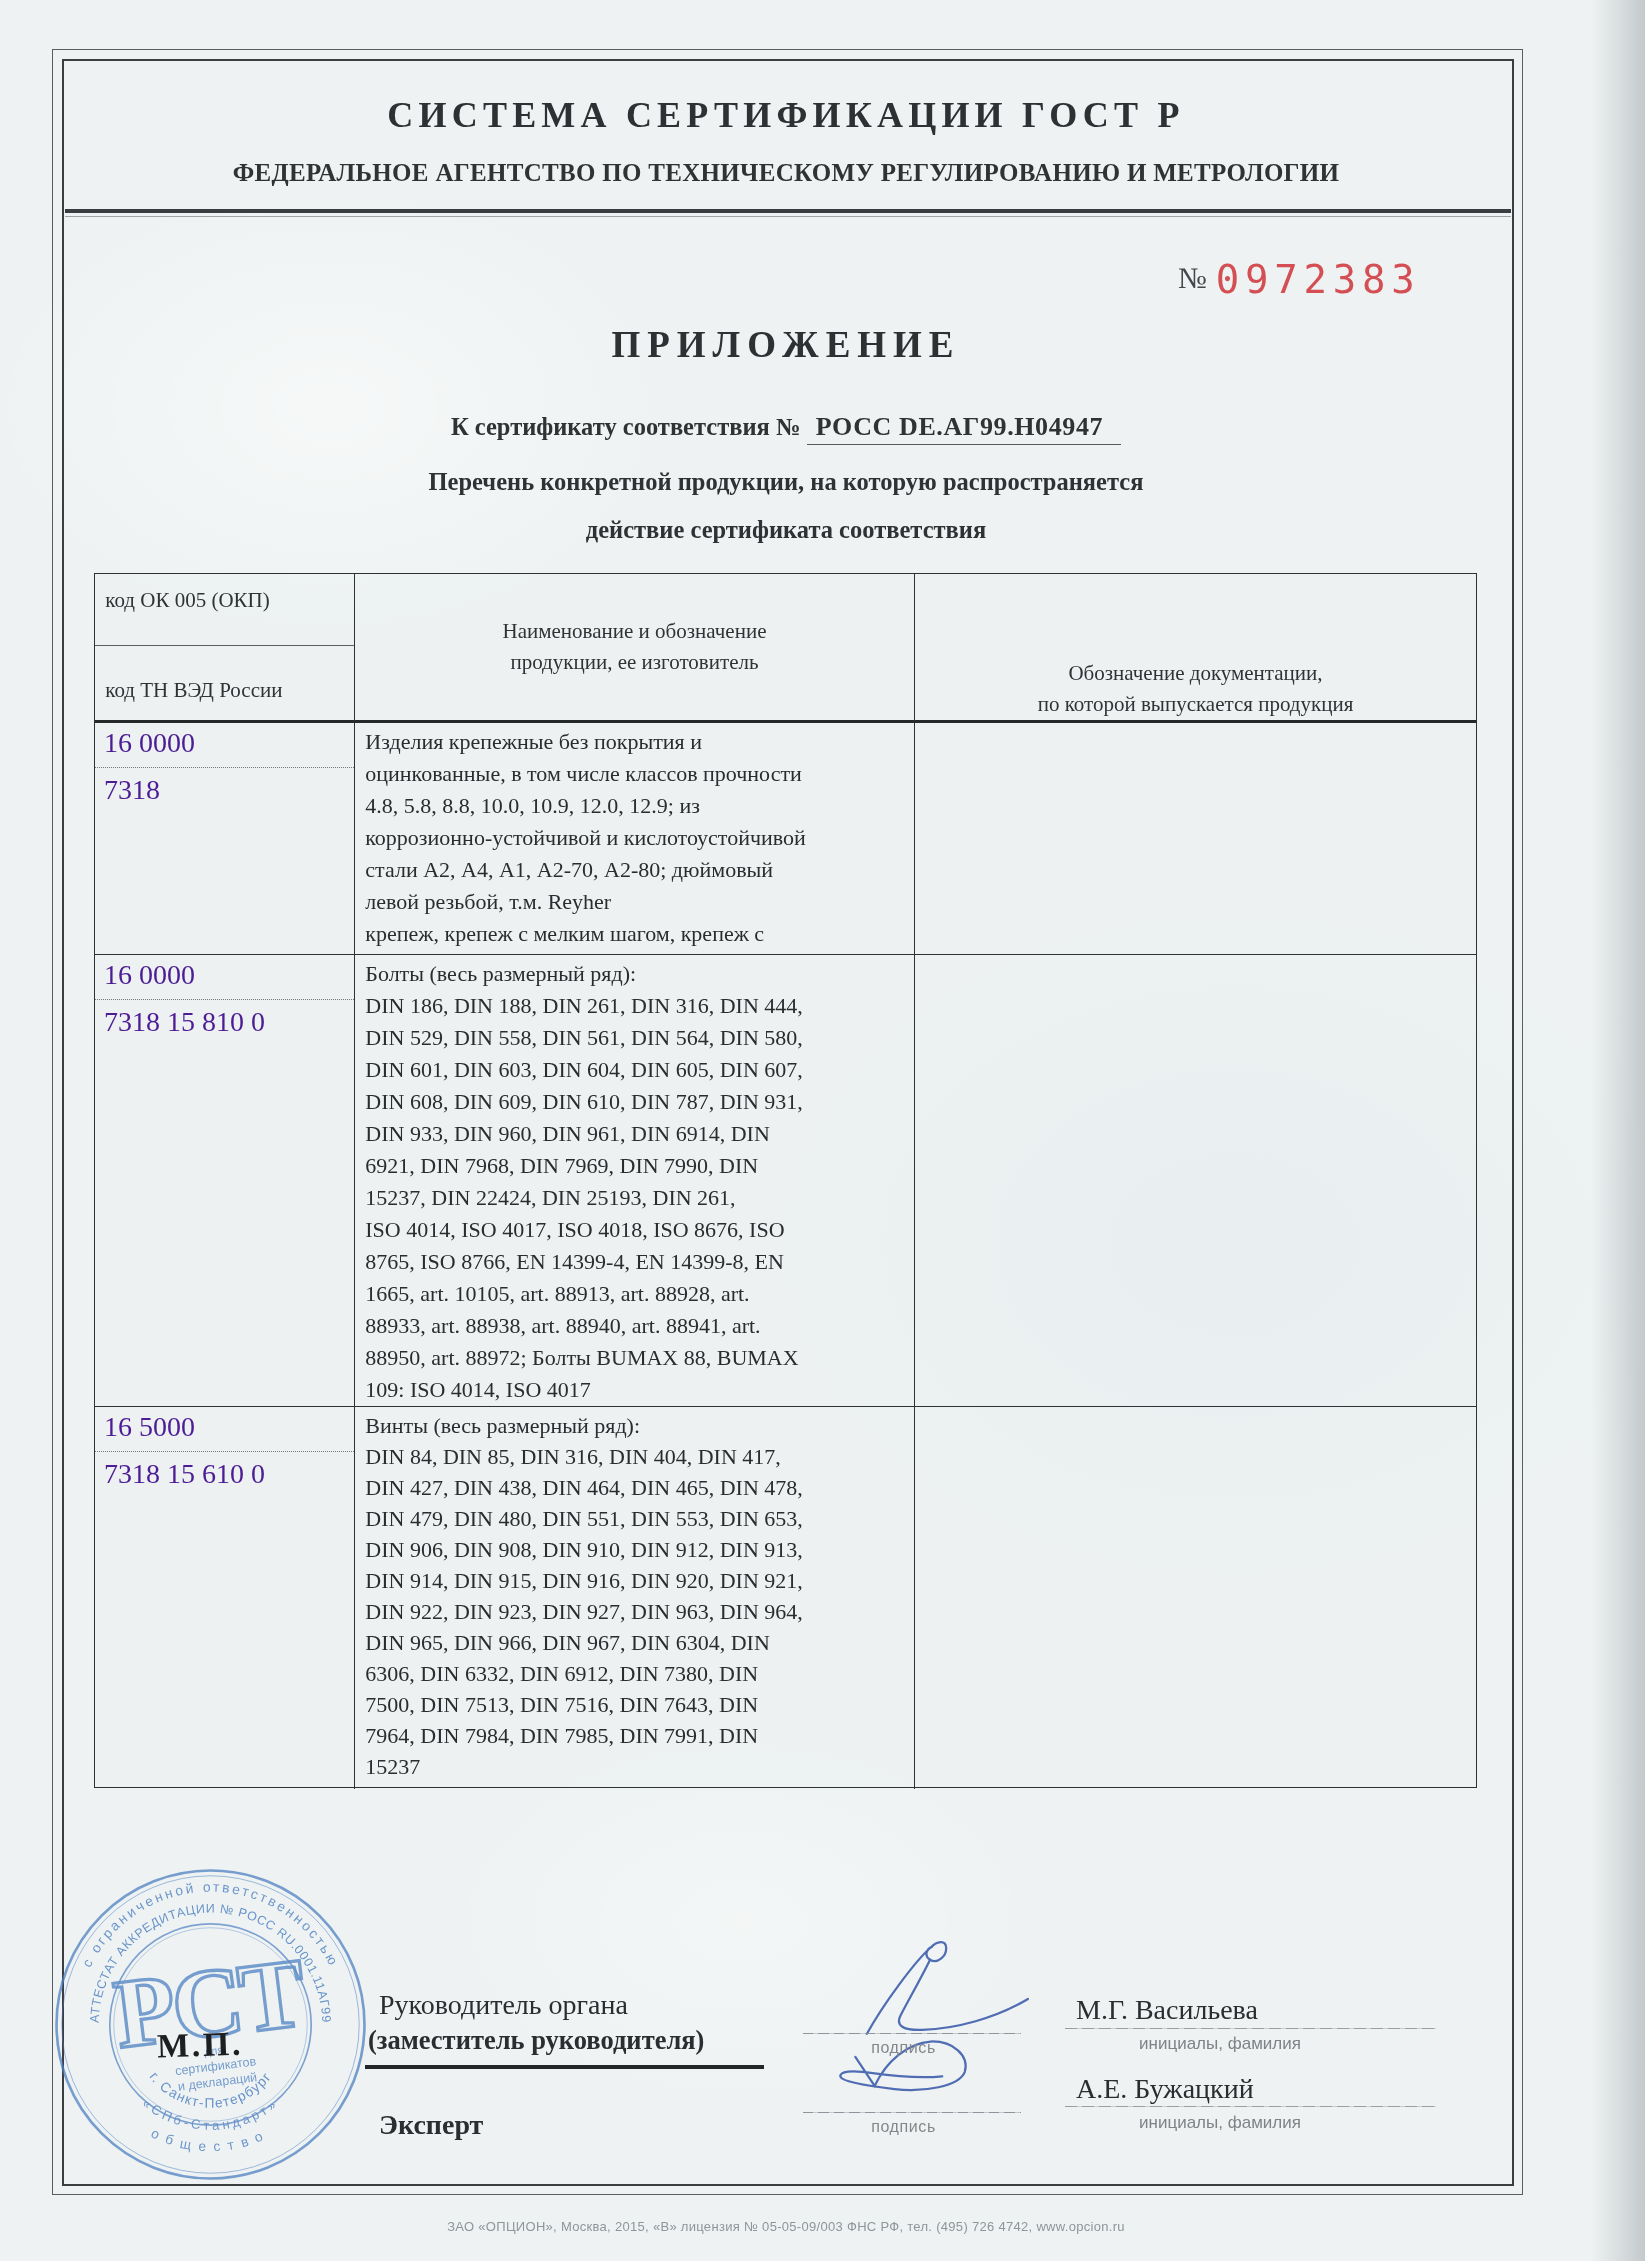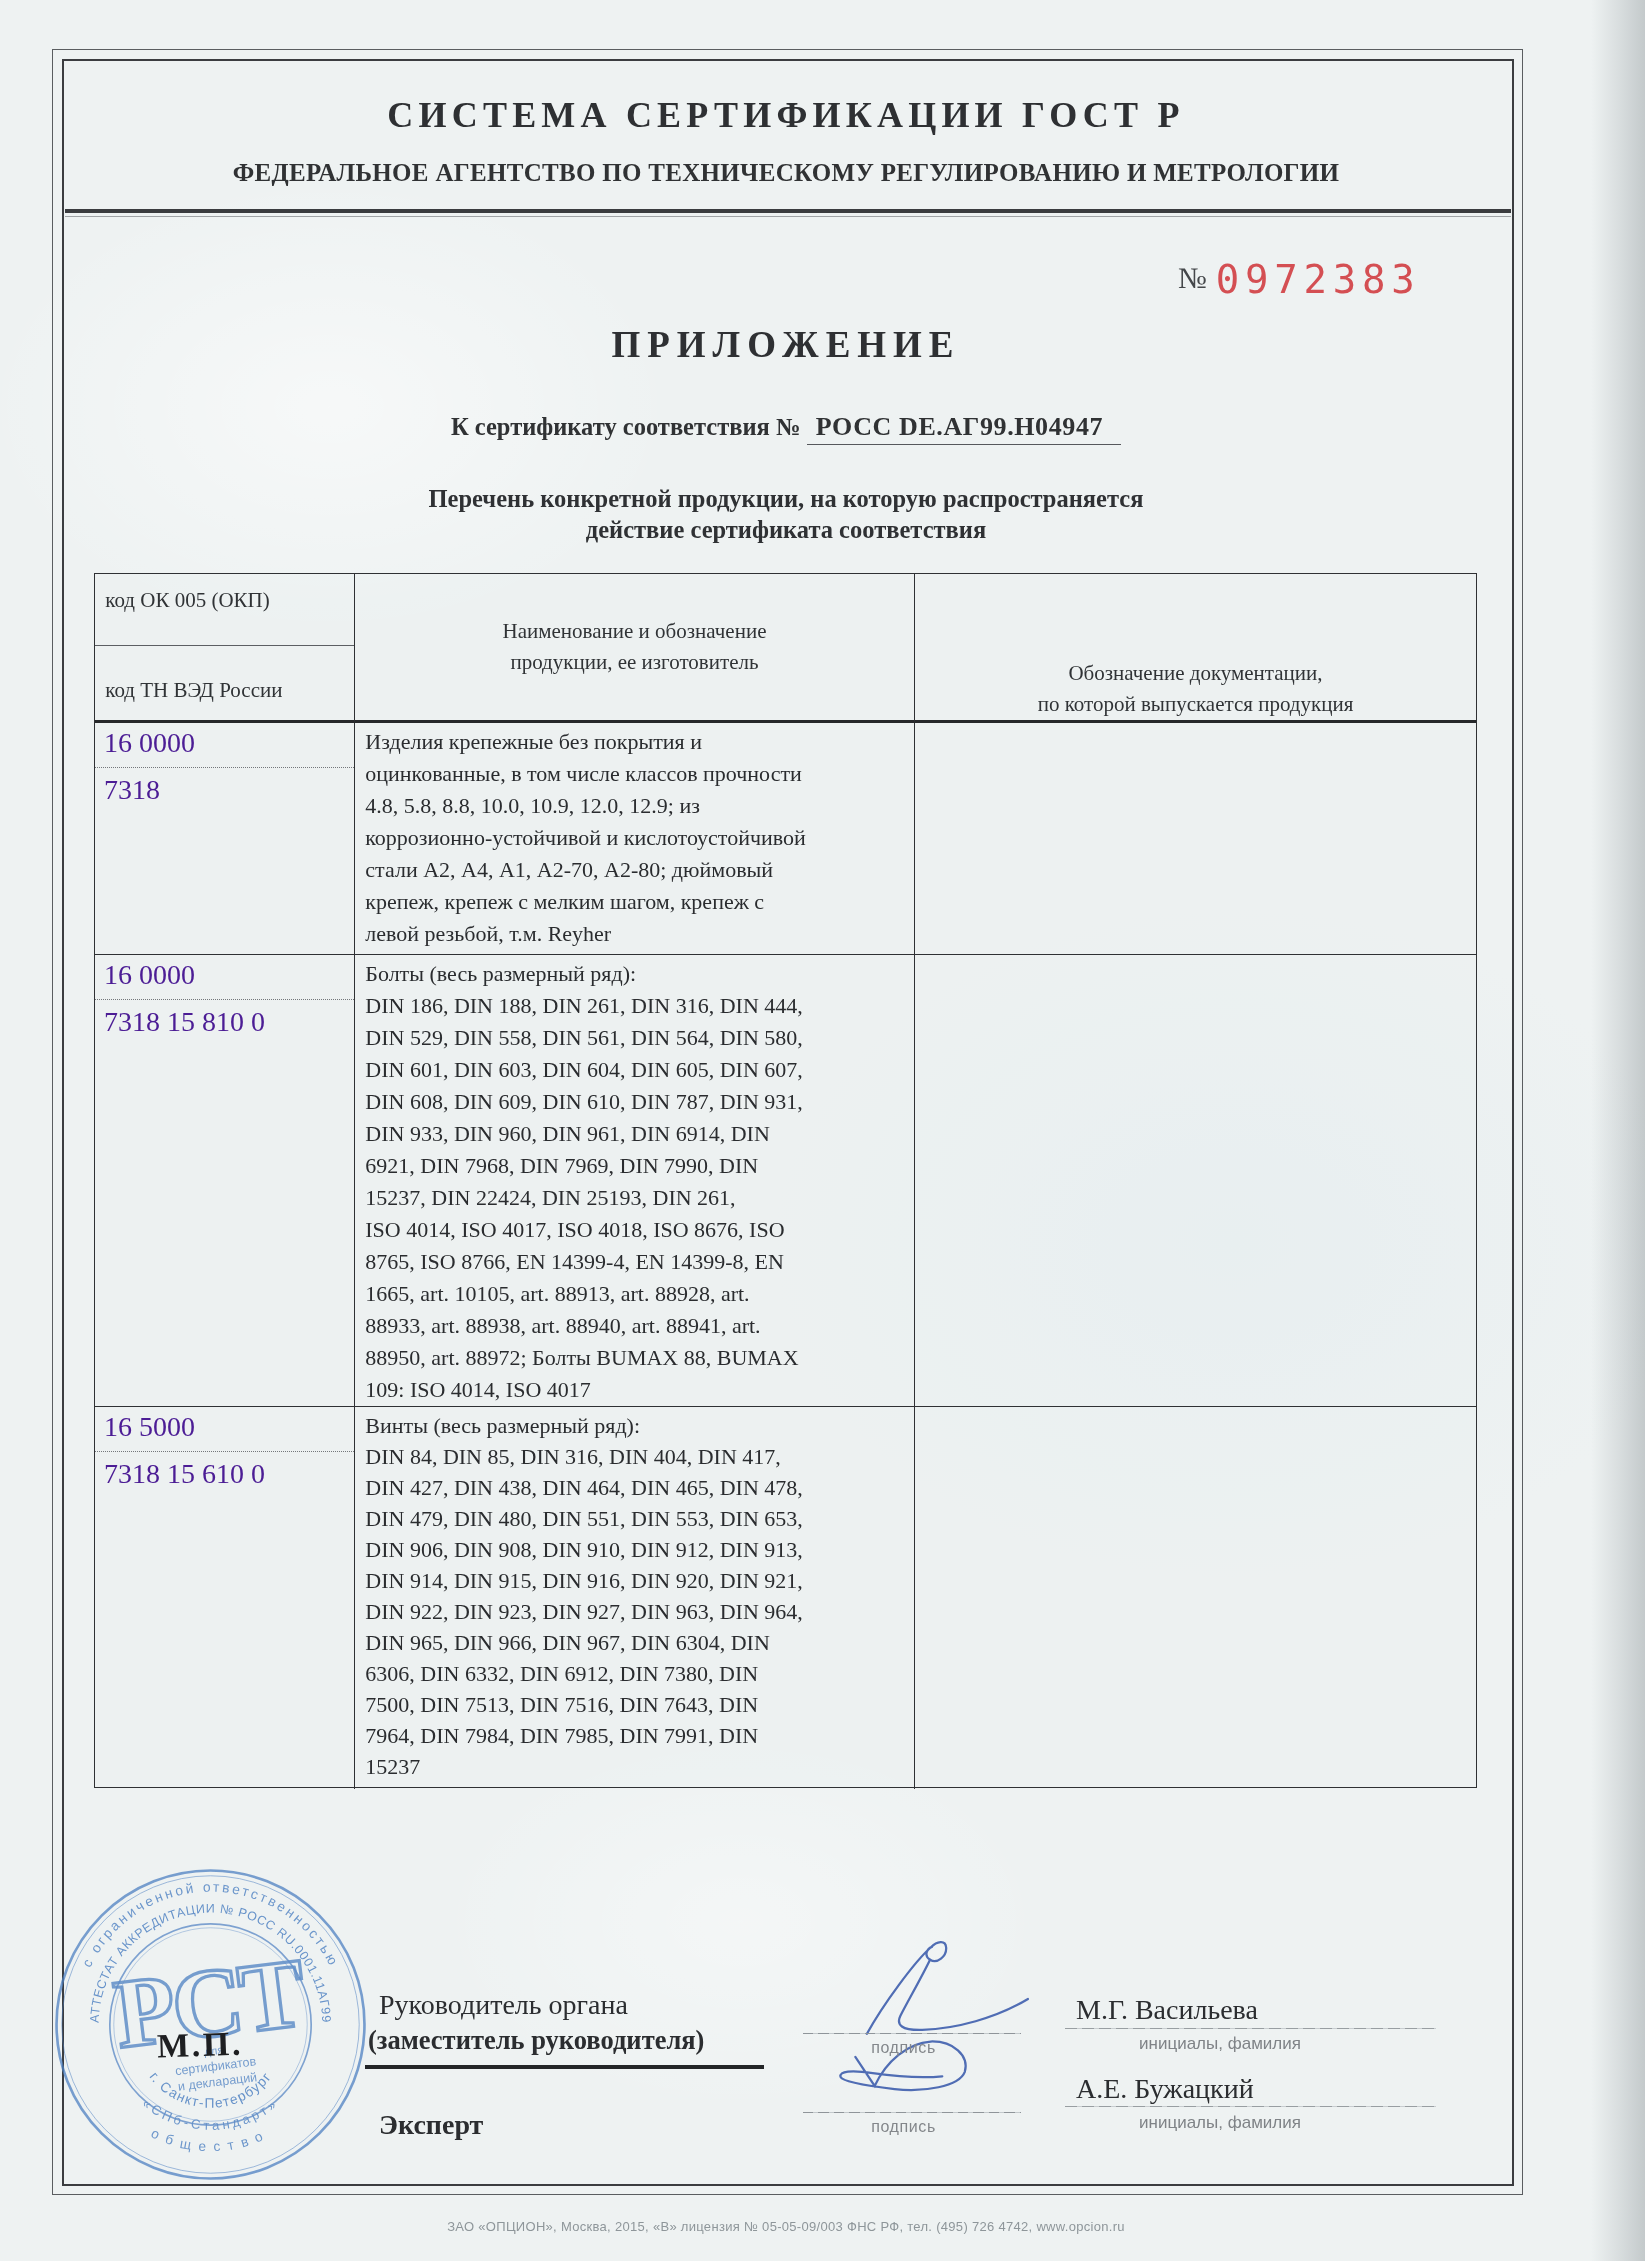--- a/index.html
+++ b/index.html
@@ -52,21 +52,21 @@
   }
   .cert-line{
     position:absolute;left:62px;top:412px;width:1448px;text-align:center;
     font-size:24.5px;font-weight:bold;color:#303234;white-space:nowrap;
   }
   .cert-line .cert-no{
     font-weight:bold;font-size:26px;padding:0 18px 2.6px 9px;
     border-bottom:1.3px solid #55585c;letter-spacing:0.6px;
   }
   .purpose{position:absolute;left:62px;width:1448px;text-align:center;font-size:24.5px;font-weight:bold;color:#2f3134;}
-  .purpose.l1{top:485px;font-family:Liberation Serif, serif;}
+  .purpose.l1{top:468px;font-family:Liberation Serif, serif;}
   .purpose.l2{top:516px;}
 
   .table{
     position:absolute;left:94px;top:573px;width:1383px;height:1215px;
     display:grid;grid-template-columns:260px 560px 561px;grid-template-rows:149px 232px 452px 382px;
     border:1.9px solid #2f3134;box-sizing:border-box;background:rgba(235,241,242,.35);
   }
   .cell{border-right:1.9px solid #2f3134;border-bottom:1.9px solid #2f3134;box-sizing:border-box;overflow:hidden;}
   .cell.last-col{border-right:none;justify-content:flex-end;}
   .cell.last-row{border-bottom:none;}
@@ -172,22 +172,22 @@
   <div class="cell code-cell">
     <div class="code-top">16 0000</div>
     <div class="code-bottom">7318</div>
   </div>
   <div class="cell prod-cell lh1">
       <div>Изделия крепежные без покрытия и</div>
       <div>оцинкованные, в том числе классов прочности</div>
       <div>4.8, 5.8, 8.8, 10.0, 10.9, 12.0, 12.9; из</div>
       <div>коррозионно-устойчивой и кислотоустойчивой</div>
       <div>стали А2, А4, А1, А2-70, А2-80;  дюймовый</div>
+      <div>левой резьбой, т.м. Reyher</div>
       <div>крепеж, крепеж с мелким шагом, крепеж с</div>
-      <div>левой резьбой, т.м. Reyher</div>
     </div>
   <div class="cell last-col"></div>
 
   <div class="cell code-cell">
     <div class="code-top">16 0000</div>
     <div class="code-bottom">7318 15 810 0</div>
   </div>
   <div class="cell prod-cell lh2">
       <div>Болты (весь размерный ряд):</div>
       <div>DIN 186, DIN 188, DIN 261, DIN 316, DIN 444,</div>

